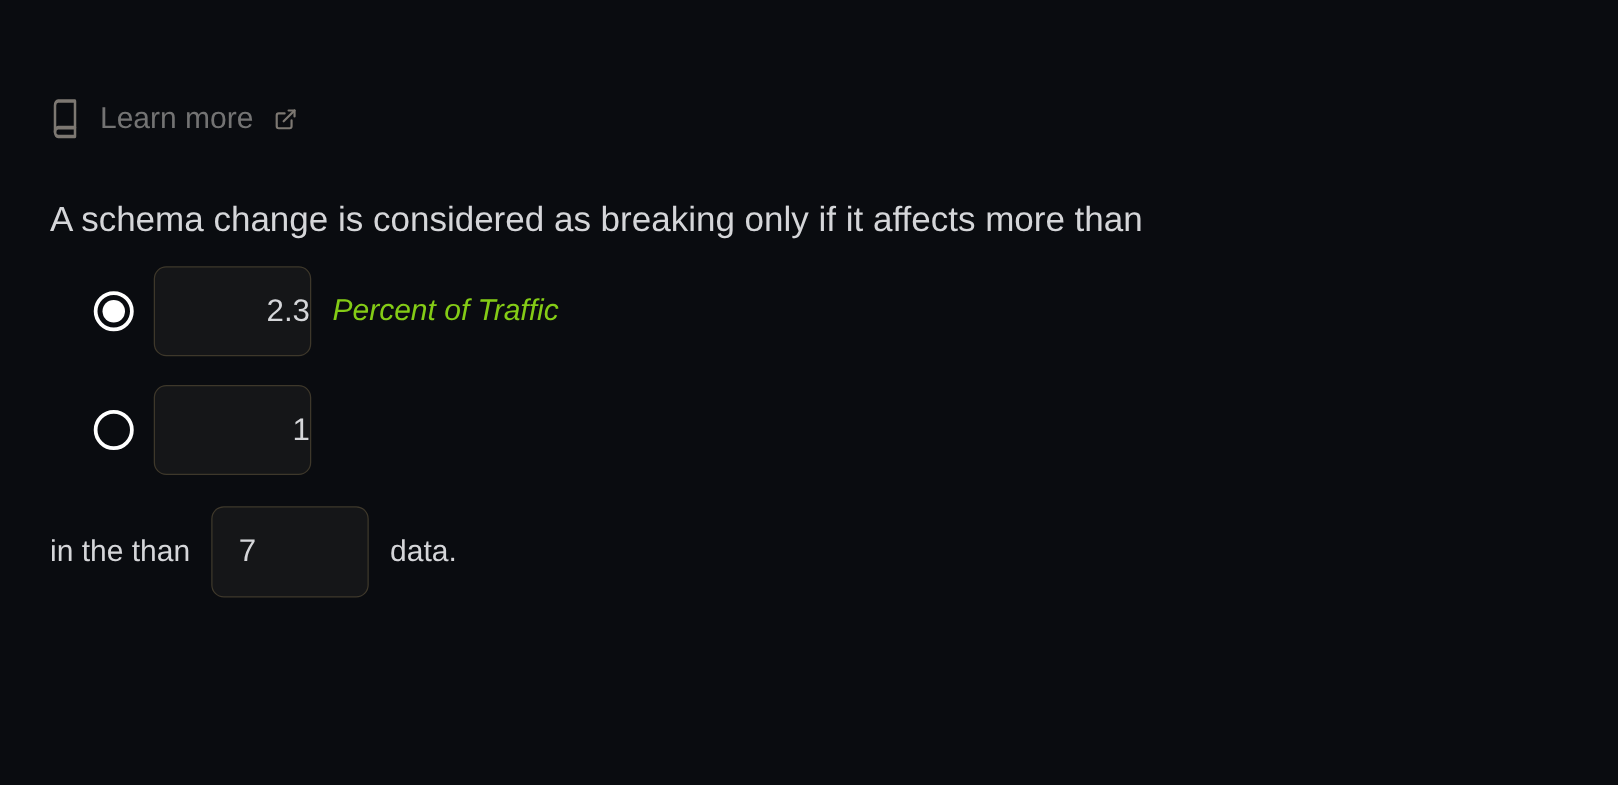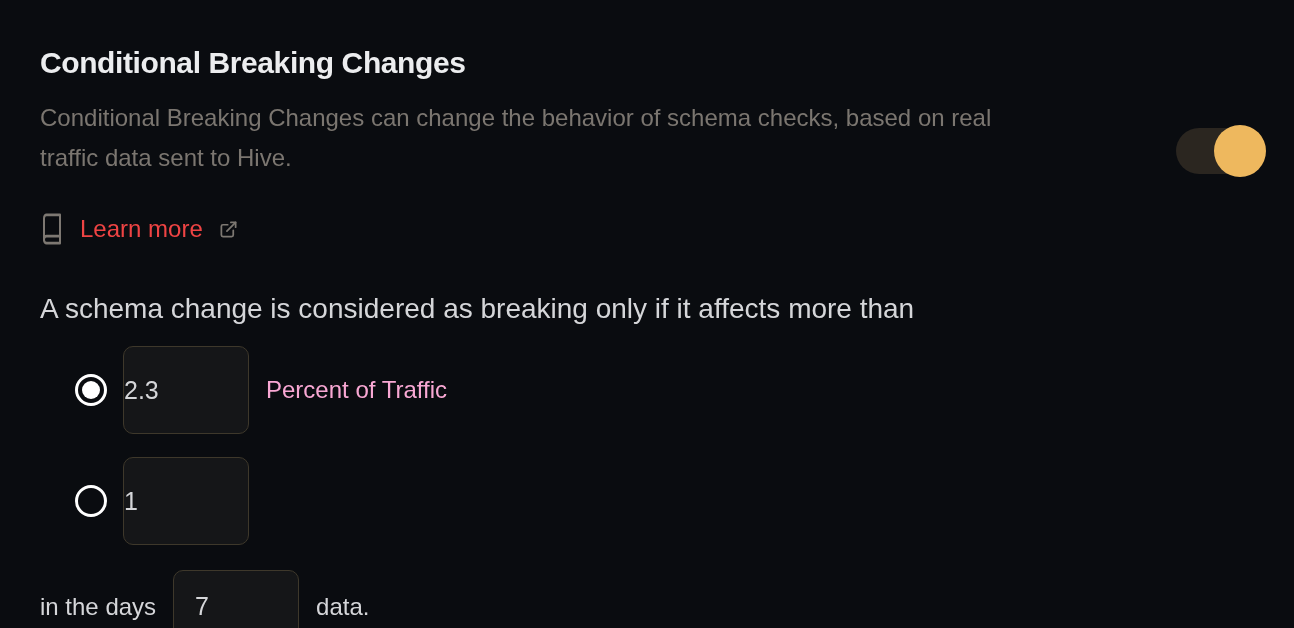--- a/index.html
+++ b/index.html
@@ -31,21 +31,21 @@
   }
   .toggle .knob {
     position: absolute; top: -3px; right: -2px;
     width: 52px; height: 52px; border-radius: 50%;
     background: #eeb85e; display: block;
   }
 
   
   .learn-more {
     margin-top: 34px; display: inline-flex; align-items: center;
-    gap: 16px; color: #ef4444; font-size: 24px;
+    gap: 16px; color: #737373; font-size: 24px;
     text-decoration: none; cursor: pointer; background: none; border: none;
     font-family: inherit;
   }
   .learn-more svg { display: block; stroke: #7d7872; }
 
   
   .sentence { margin-top: 44px; font-size: 28px; line-height: 30px; color: #d5d6d9; }
 
   
   .option-row {
@@ -55,46 +55,36 @@
   .option-row + .option-row { margin-top: 23px; }
   .radio {
     flex: none; width: 32px; height: 32px; border: 3px solid #ffffff;
     border-radius: 50%; position: relative; background: transparent; cursor: pointer;
   }
   .radio.selected::after {
     content: ""; position: absolute; inset: 4px;
     border-radius: 50%; background: #ffffff;
   }
   .num-input {
-    width: 126px; height: 88px; background: #151618;
+    width: 126px; height: 72px; background: #151618;
     border: 1px solid #3e382b; border-radius: 10px;
-    color: #d5d6d9; font-size: 25px; text-align: left;
+    color: #d5d6d9; font-size: 25px; text-align: right;
     font-family: inherit; outline: none;
   }
-  .opt-label { font-size: 24px; color: #f9a8d4; margin-left: 1px; }
+  .opt-label { font-size: 24px; color: #84cc16; margin-left: 1px; font-style: italic; }
 
   
   .period-row { display: flex; align-items: center; gap: 17px; margin-top: 25px; font-size: 24px; color: #d5d6d9; }
   .period-row .num-input { height: 73px; text-align: left; padding-left: 21px; }
 </style>
 </head>
 <body>
 
 <div class="panel">
 
-  <div class="header-row">
-    <div class="header-text">
-      <h2 class="title">Conditional Breaking Changes</h2>
-      <p class="desc">Conditional Breaking Changes can change the behavior of schema checks, based on real
-traffic data sent to Hive.</p>
-    </div>
-    <button class="toggle" aria-checked="true" role="switch">
-      <span class="knob"></span>
-    </button>
-  </div>
 
   <a class="learn-more">
     <svg width="24" height="34" viewBox="0 0 24 24" fill="none" stroke-width="2" stroke-linecap="round" stroke-linejoin="round" preserveAspectRatio="none">
       <path d="M4 19.5A2.5 2.5 0 0 1 6.5 17H20"></path>
       <path d="M6.5 2H20v20H6.5A2.5 2.5 0 0 1 4 19.5v-15A2.5 2.5 0 0 1 6.5 2z"></path>
     </svg>
     <span>Learn more</span>
     <svg width="19" height="19" viewBox="0 0 24 24" fill="none" stroke-width="2.2" stroke-linecap="round" stroke-linejoin="round">
       <path d="M18 13v6a2 2 0 0 1-2 2H5a2 2 0 0 1-2-2V8a2 2 0 0 1 2-2h6"></path>
       <polyline points="15 3 21 3 21 9"></polyline>
@@ -109,18 +99,18 @@
     <input class="num-input" value="2.3" style="">
     <label class="opt-label">Percent of Traffic</label>
   </div>
 
   <div class="option-row">
     <span class="radio" role="radio" aria-checked="false"></span>
     <input class="num-input" value="1" style="">
   </div>
 
   <div class="period-row">
-    <span>in the days</span>
+    <span>in the than</span>
     <input class="num-input" value="7" style="">
     <span>data.</span>
   </div>
 
 </div>
 
 </body></html>

